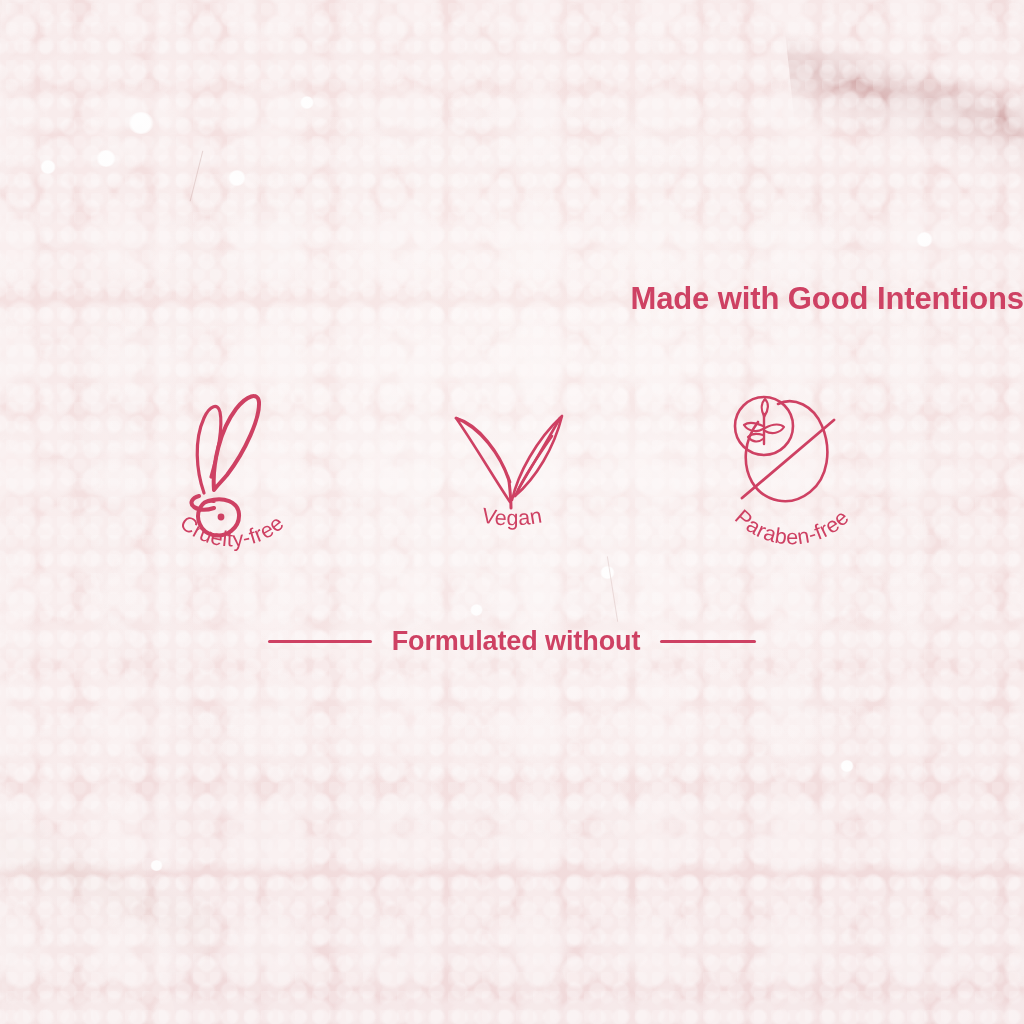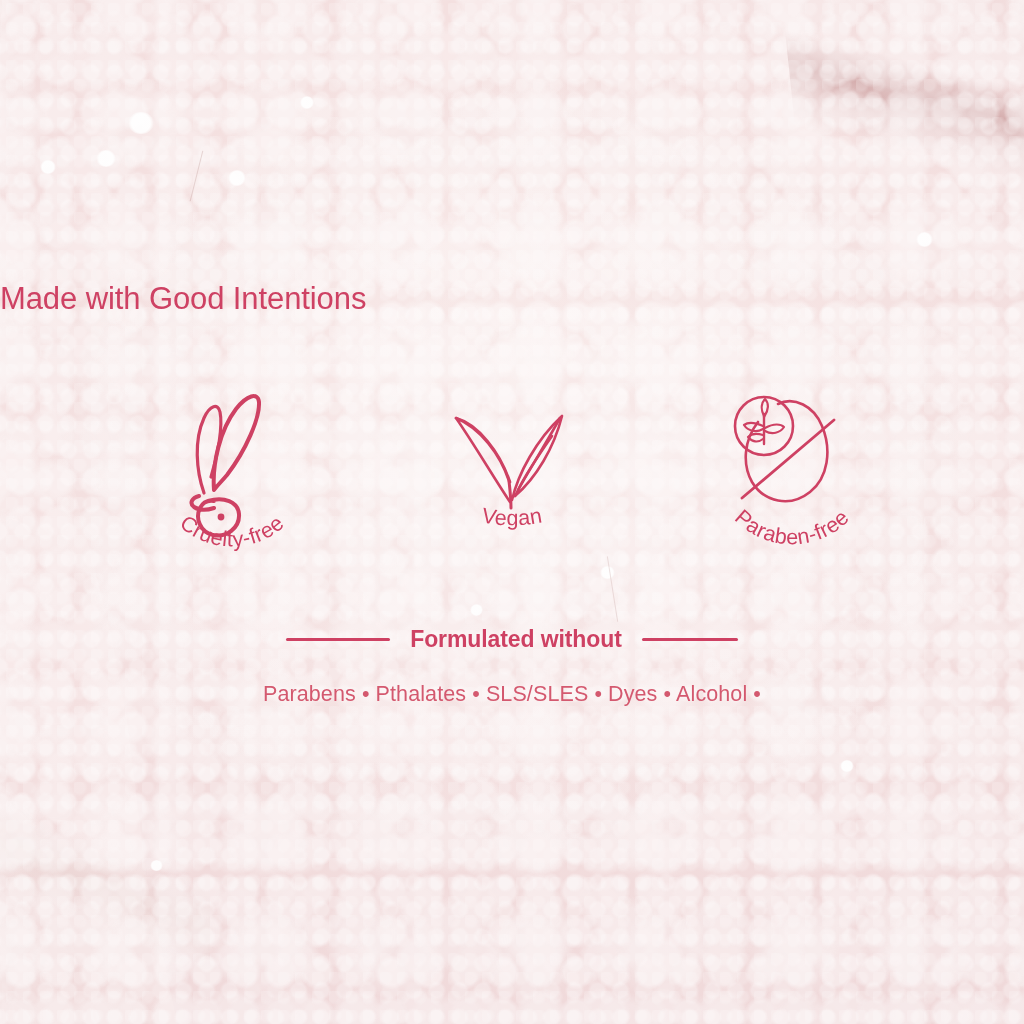--- a/index.html
+++ b/index.html
@@ -123,23 +123,23 @@
   
   .content {
     position: absolute;
     inset: 0;
     z-index: 5;
   }
 
   .headline {
     position: absolute;
     top: 281px; left: 0; right: 0;
-    text-align: left;
+    text-align: right;
     font-size: 31px;
-    font-weight: normal;
+    font-weight: bold;
     letter-spacing: -0.1px;
     color: #CE4163;
   }
 
   
   .badges {
     position: absolute;
     top: 378px; left: 0; right: 0;
     display: flex;
     justify-content: center;
@@ -159,21 +159,21 @@
     gap: 20px;
   }
   .divider .rule {
     width: 104px;
     height: 3px;
     background: #CE4163;
     border-radius: 2px;
   }
   .divider .rule.right { width: 96px; }
   .divider .dtitle {
-    font-size: 23px;
+    font-size: 27px;
     font-weight: bold;
     color: #CE4163;
     white-space: nowrap;
     letter-spacing: -0.1px;
   }
 
   .ingredients {
     position: absolute;
     top: 678px; left: 0; right: 0;
     text-align: center;
@@ -300,17 +300,16 @@
 
     </div>
 
     <div class="divider">
       <span class="rule left"></span>
       <span class="dtitle">Formulated without</span>
       <span class="rule right"></span>
     </div>
 
     <div class="ingredients">
-      <div>Parabens • Pthalates • SLS/SLES • Dyes • Alcohol •</div>
     </div>
 
   </div>
 </div>
 
 </body></html>

